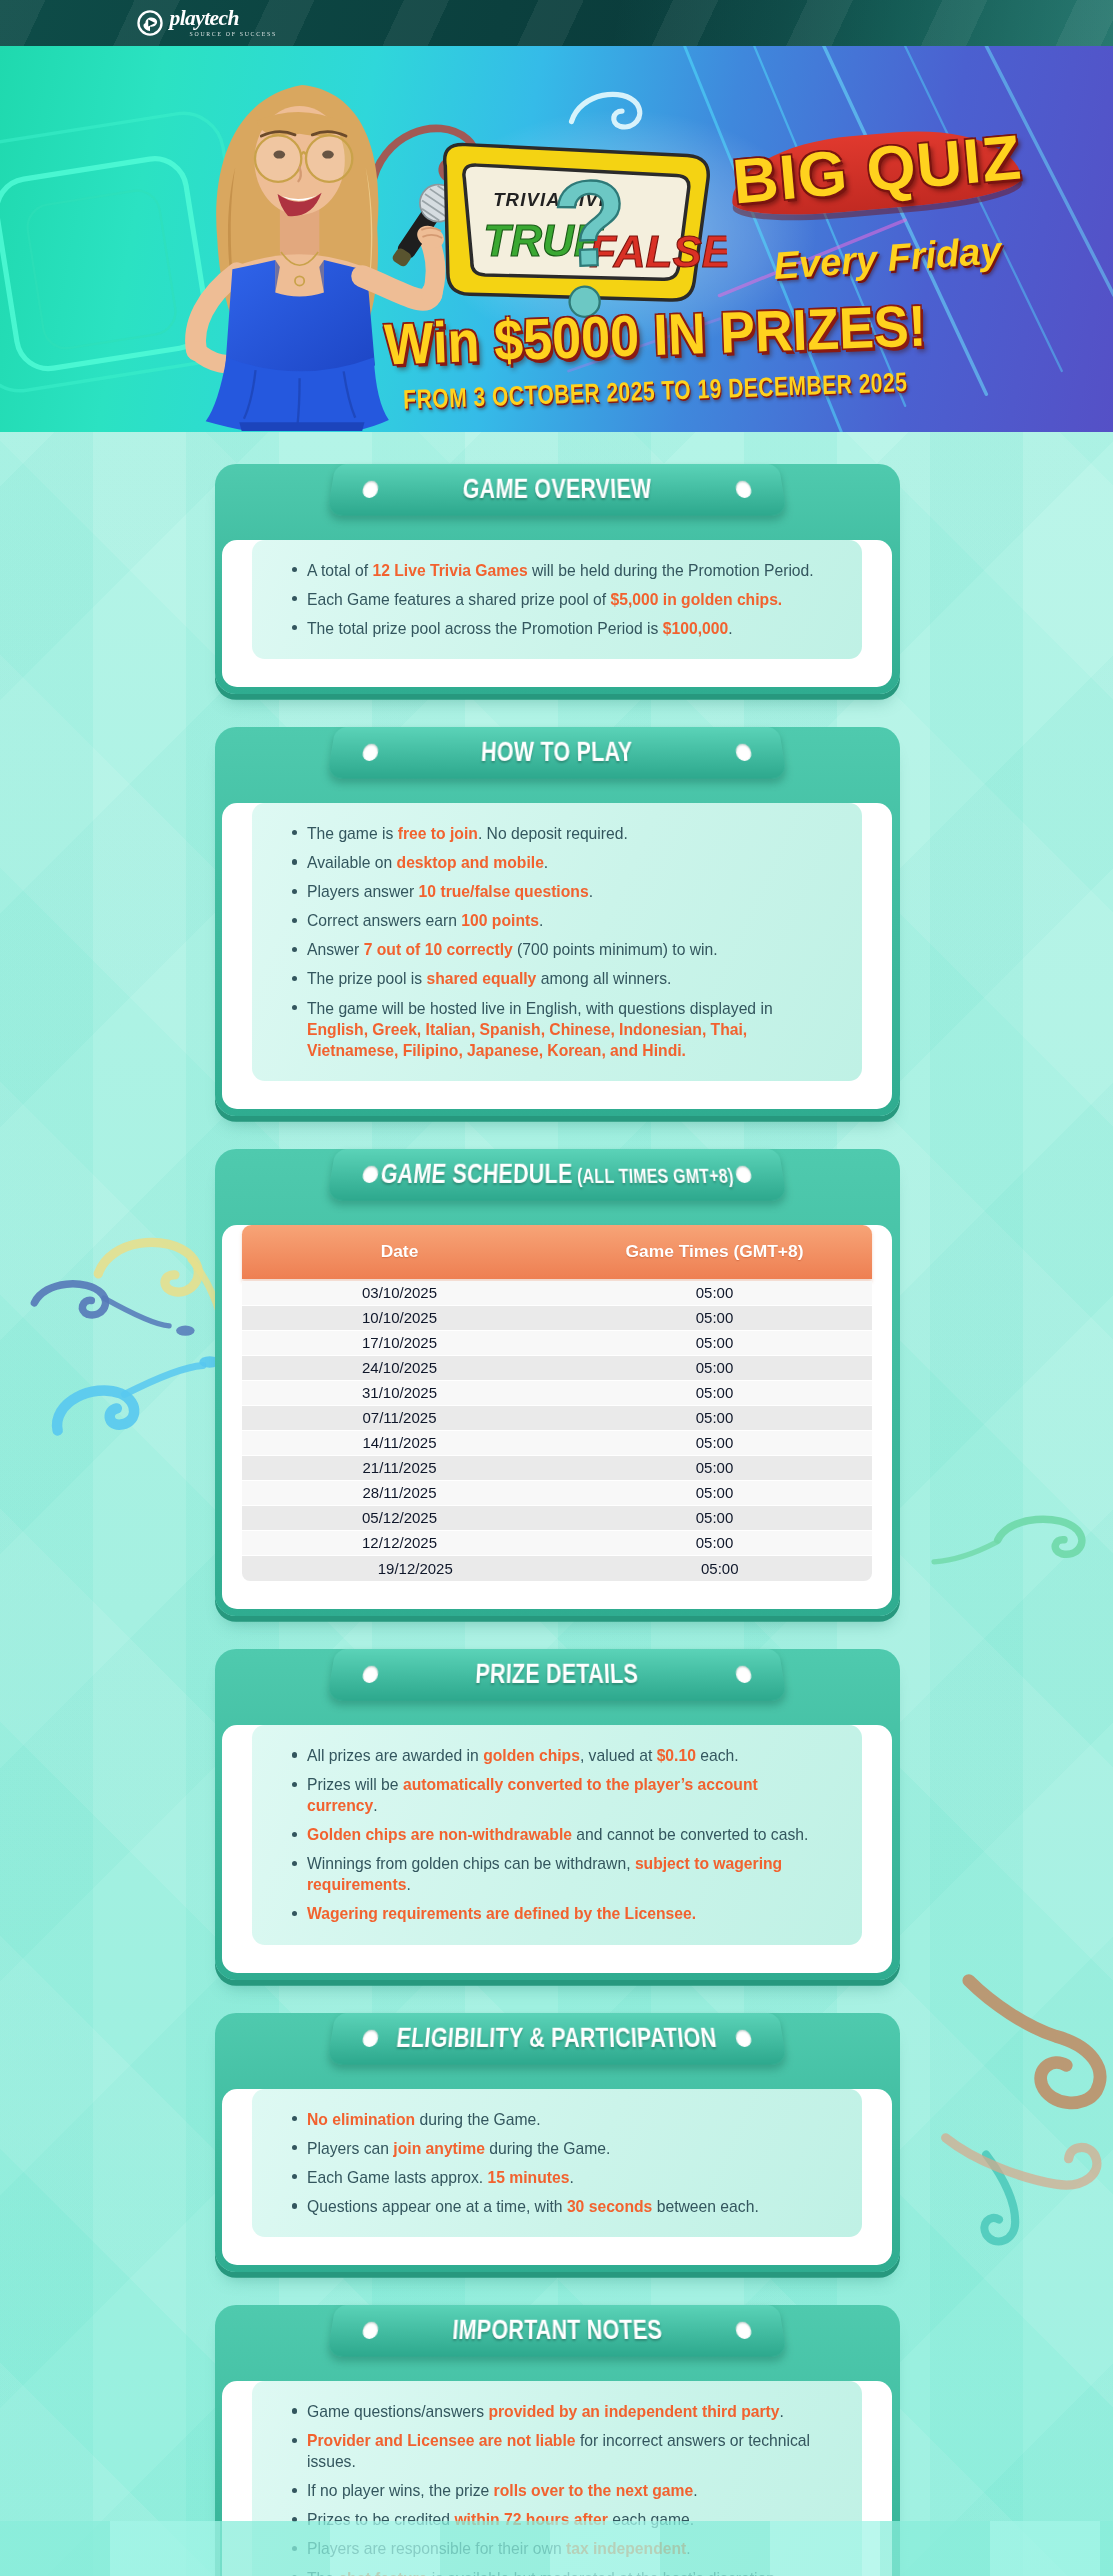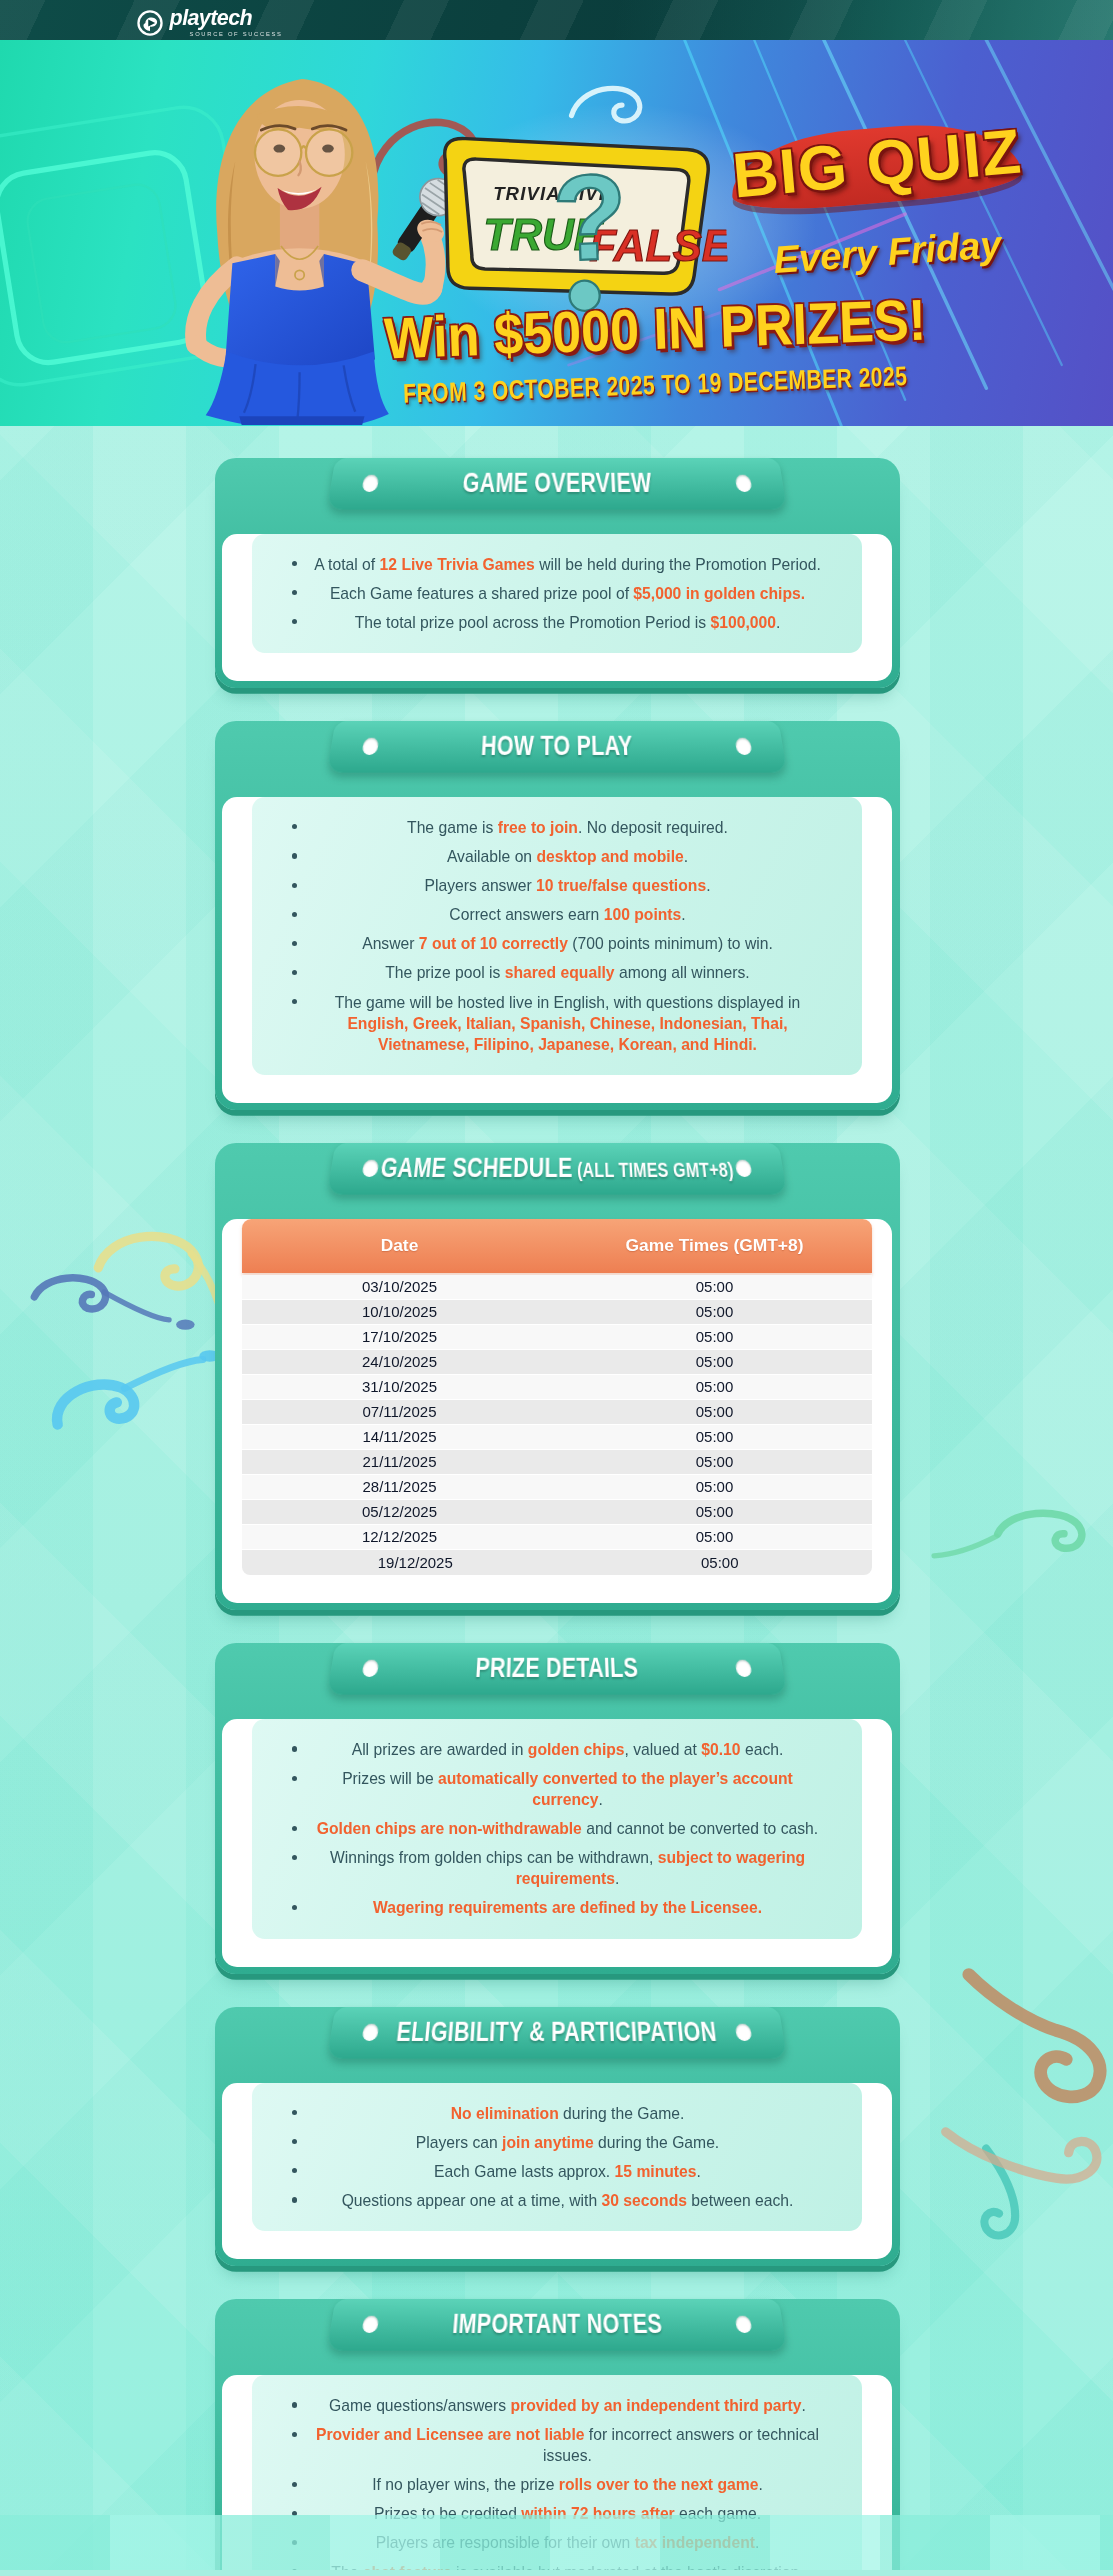--- a/index.html
+++ b/index.html
@@ -5,23 +5,24 @@
   * { margin:0; padding:0; box-sizing:border-box; }
   html,body { width:1114px; }
   body {
     font-family:"Liberation Sans","DejaVu Sans",sans-serif;
     background:#a7efe1;
   }
   .page { position:relative; width:1114px; height:2576px; overflow:hidden; }
 
   
   .topbar {
-    position:relative; height:40px;
+    position:relative; height:46px;
     background:linear-gradient(105deg,#0e4c48 0%,#0b403e 45%,#0a3a3a 70%,#0d4a46 100%);
     overflow:hidden;
+    font-family:Liberation Serif, serif;
   }
   .topbar::after {
     content:""; position:absolute; inset:0;
     background:repeating-linear-gradient(115deg, rgba(255,255,255,.06) 0 41px, transparent 41px 122px),
                linear-gradient(100deg, transparent 55%, rgba(64,220,190,.18) 80%, rgba(110,240,220,.28) 100%);
   }
   .brand { position:absolute; left:135px; top:8.1px; display:flex; align-items:flex-start; z-index:2; }
   .brand-icon { width:30px; height:30px; margin-right:4.6px; }
   .brand-text { color:#fff; }
   .brand-name { font-size:21.5px; font-weight:700; font-style:italic; letter-spacing:-0.6px; line-height:1; }
@@ -113,21 +114,21 @@
   .tab-dot.left { left:31px; } .tab-dot.right { right:31px; }
 
   .panel {
     margin:68px 30px 0; padding:20px 34px;
     background:linear-gradient(115deg,#def9f3 0%,#cbf4ea 55%,#bff1e5 100%);
     border-radius:12.8px;
   }
   .panel ul { list-style:none; }
   .panel li {
     position:relative; padding-left:21px; margin-bottom:8.1px;
-    font-size:15.7px; line-height:1.34; color:#33565e; font-weight:500;text-align:center;
+    font-size:15.7px; line-height:1.34; color:#33565e; font-weight:500;
   }
   .panel li:last-child { margin-bottom:0; }
   .panel li::before {
     content:""; position:absolute; left:5.8px; top:7.5px; width:5.2px; height:5.2px;
     border-radius:50%; background:#33565e;
   }
   .hl { color:#f2622f; font-weight:700; }
 
   
   .sched { width:630px; margin:68px auto 0; }

